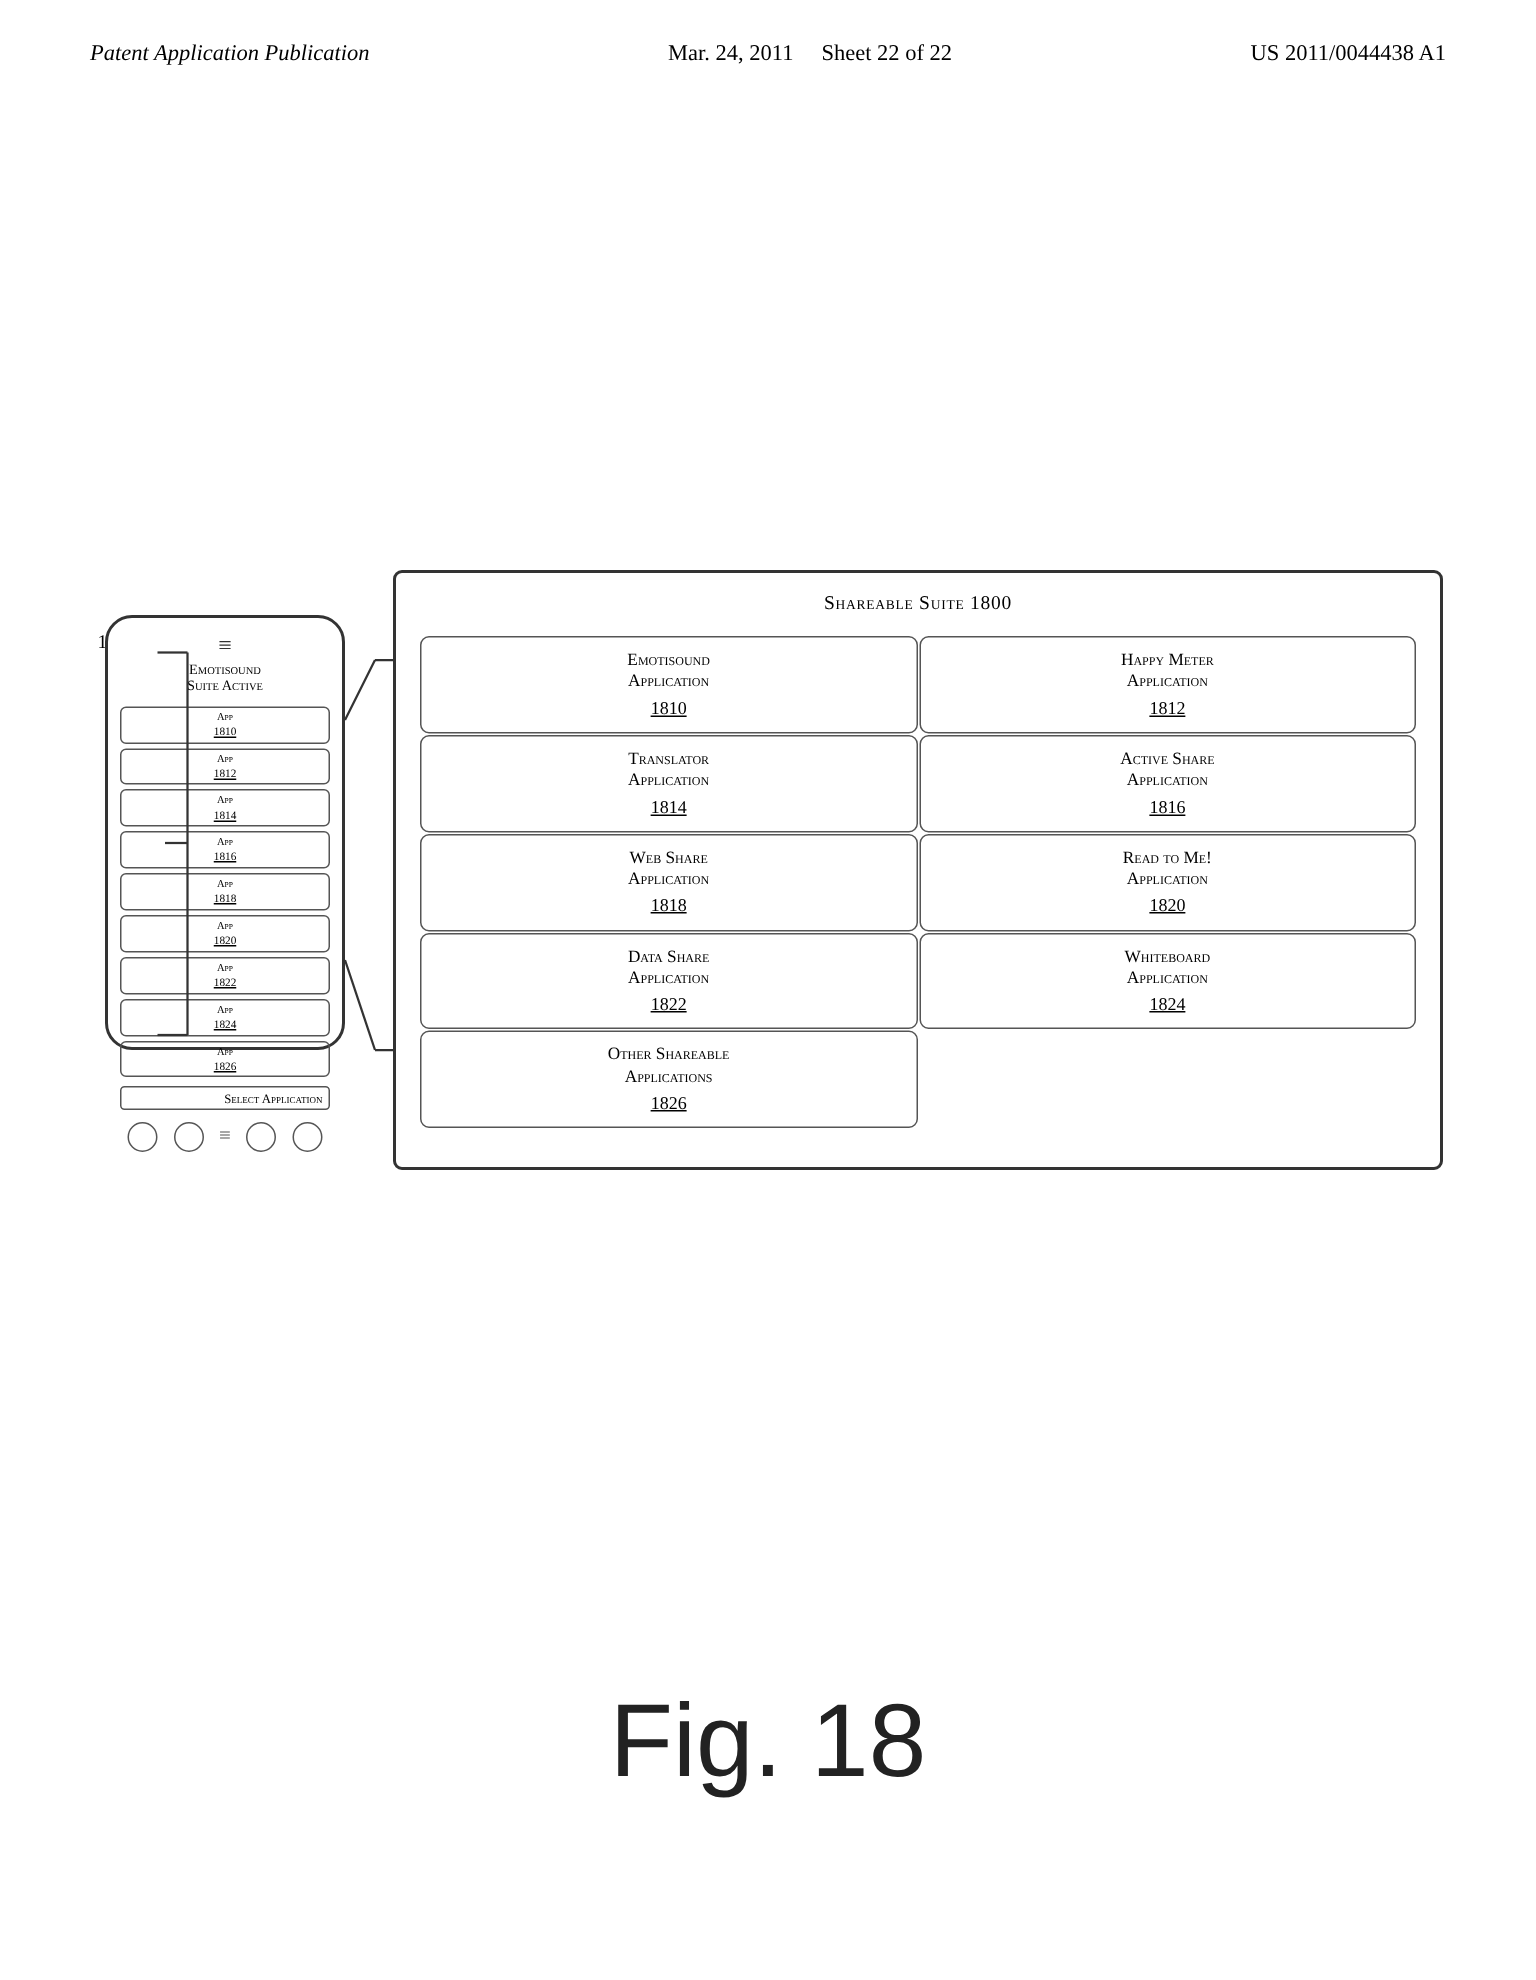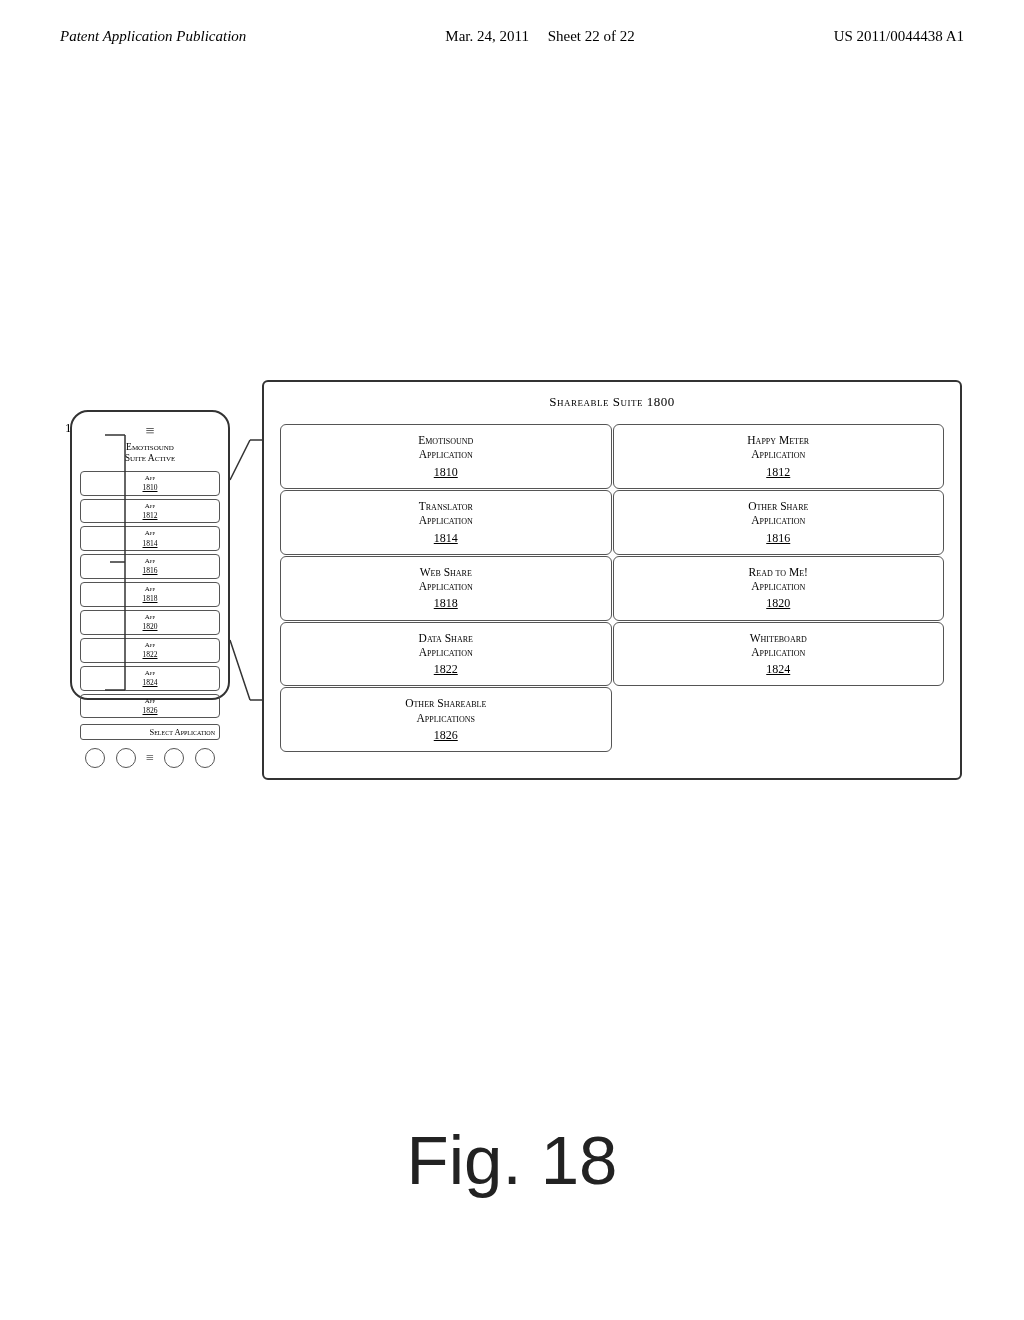--- a/index.html
+++ b/index.html
@@ -328,21 +328,21 @@
       <div class="suite-app">
         <div class="suite-app-name">
           <span>Translator</span><br>
           <span>Application</span>
         </div>
         <div class="suite-app-num">1814</div>
       </div>
 
       <div class="suite-app">
         <div class="suite-app-name">
-          <span>Other Share</span><br>
+          <span>Active Share</span><br>
           <span>Application</span>
         </div>
         <div class="suite-app-num">1816</div>
       </div>
       <div class="suite-app">
         <div class="suite-app-name">
           <span>Web Share</span><br>
           <span>Application</span>
         </div>
         <div class="suite-app-num">1818</div>

